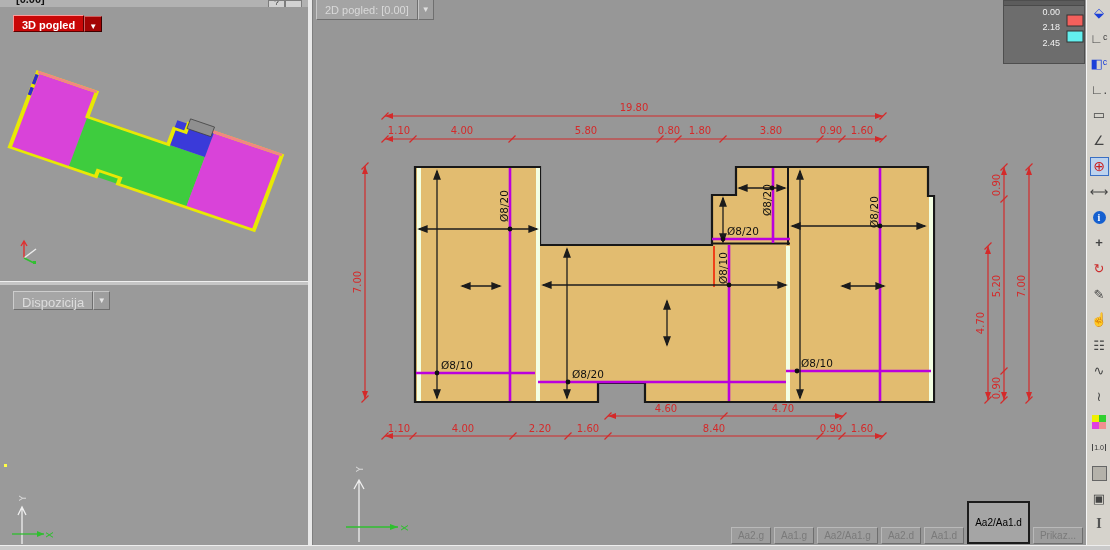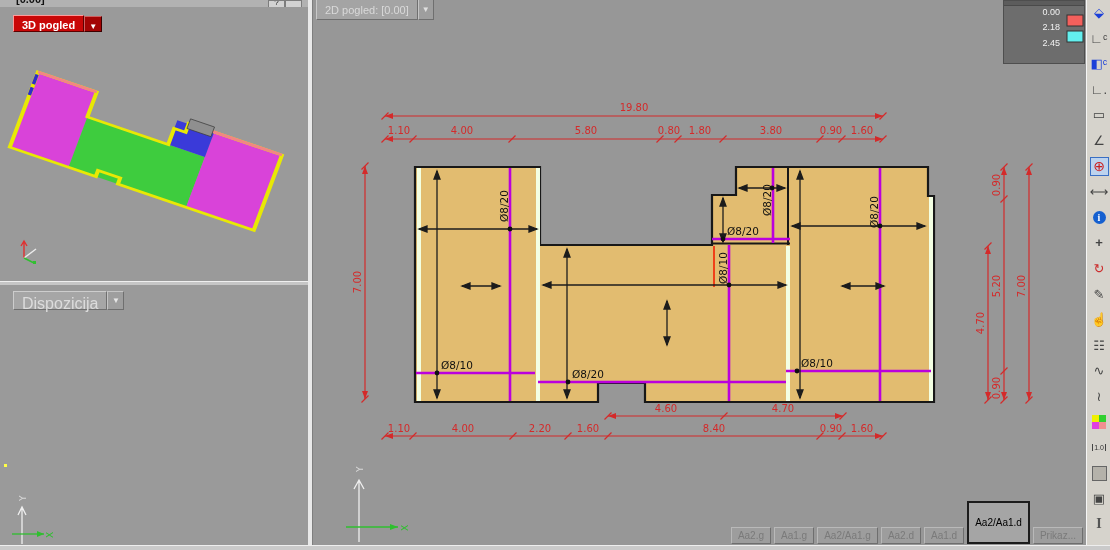--- a/index.html
+++ b/index.html
@@ -12,21 +12,21 @@
   .win-btn{position:absolute;top:0;width:15px;height:6px;background:#d2d2d2;border:1px solid #7d7d7d;
            font-size:8px;line-height:4px;text-align:center;color:#222;overflow:hidden;}
   #btn-3d{position:absolute;left:13px;top:12px;height:20px;display:flex;align-items:flex-end;cursor:default;}
   #btn-3d .lbl{background:#c90707;color:#fff;font-size:11px;font-weight:bold;padding:3px 8px 0 8px;
                border:1px solid;border-color:#ff9a9a #5c0000 #5c0000 #ff9a9a;}
   #btn-3d .dd{background:#a30404;color:#fff;width:16px;text-align:center;font-size:8px;padding-top:5px;
               border:1px solid;border-color:#d06060 #3c0000 #3c0000 #d06060;}
   #divider-h{position:absolute;left:0;top:281px;width:308px;height:4px;background:#c6c6c6;border-top:1px solid #efefef;}
   #left-bottom{position:absolute;left:0;top:285px;width:308px;height:260px;background:#9a9a9a;}
   #btn-disp{position:absolute;left:13px;top:6px;height:19px;display:flex;cursor:default;}
-  #btn-disp .lbl{background:#a6a6a6;color:#dcdcdc;font-size:16px;padding:3px 8px 0 8px;
+  #btn-disp .lbl{background:#a6a6a6;color:#dcdcdc;font-size:13px;padding:3px 8px 0 8px;
                  border:1px solid;border-color:#cdcdcd #6f6f6f #6f6f6f #cdcdcd;}
   #btn-disp .dd{background:#9e9e9e;color:#e6e6e6;width:15px;text-align:center;font-size:8px;padding-top:4px;
                 border:1px solid;border-color:#c5c5c5 #6f6f6f #6f6f6f #c5c5c5;}
   #divider-v{position:absolute;left:308px;top:0;width:4px;height:550px;background:#e9e9e9;border-right:1px solid #7e7e7e;}
   
   #main{position:absolute;left:313px;top:0;width:773px;height:550px;background:#979797;margin-top:9px;}
   #btn-2d{position:absolute;left:3px;top:-10px;height:21px;display:flex;}
   #btn-2d .lbl{background:#a4a4a4;color:#d9d9d9;font-size:11px;padding:4px 8px 0 8px;
                border:1px solid;border-color:#c9c9c9 #6f6f6f #6f6f6f #c9c9c9;}
   #btn-2d .dd{background:#9e9e9e;color:#e0e0e0;width:14px;text-align:center;font-size:8px;padding-top:5px;

